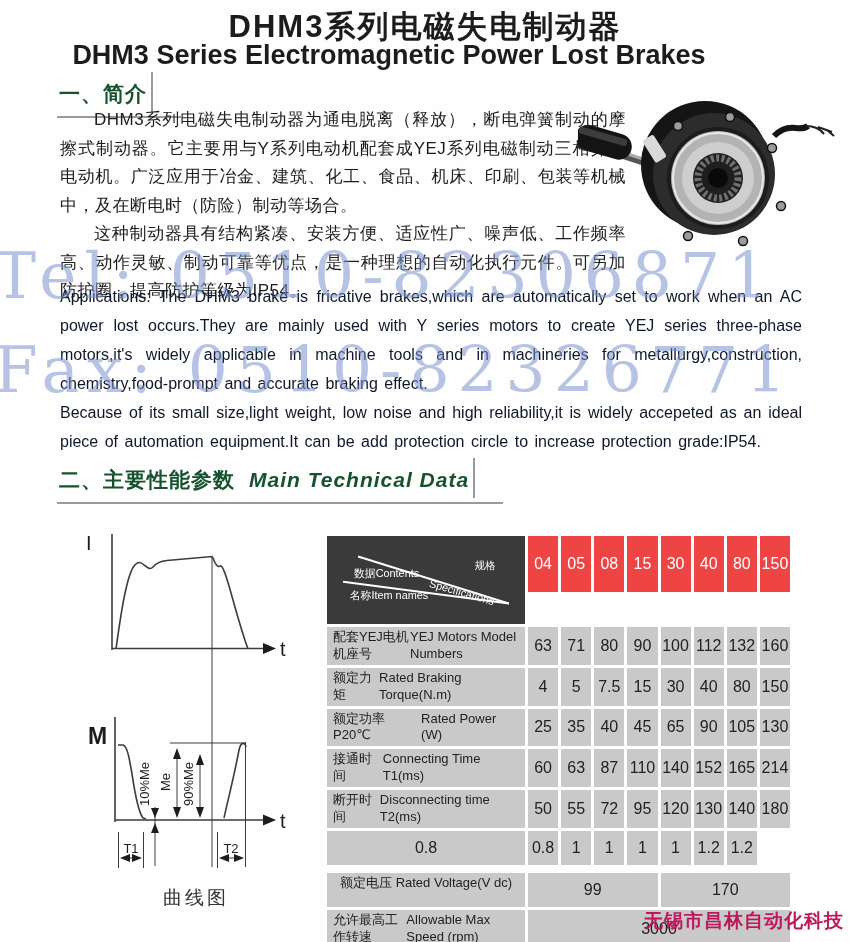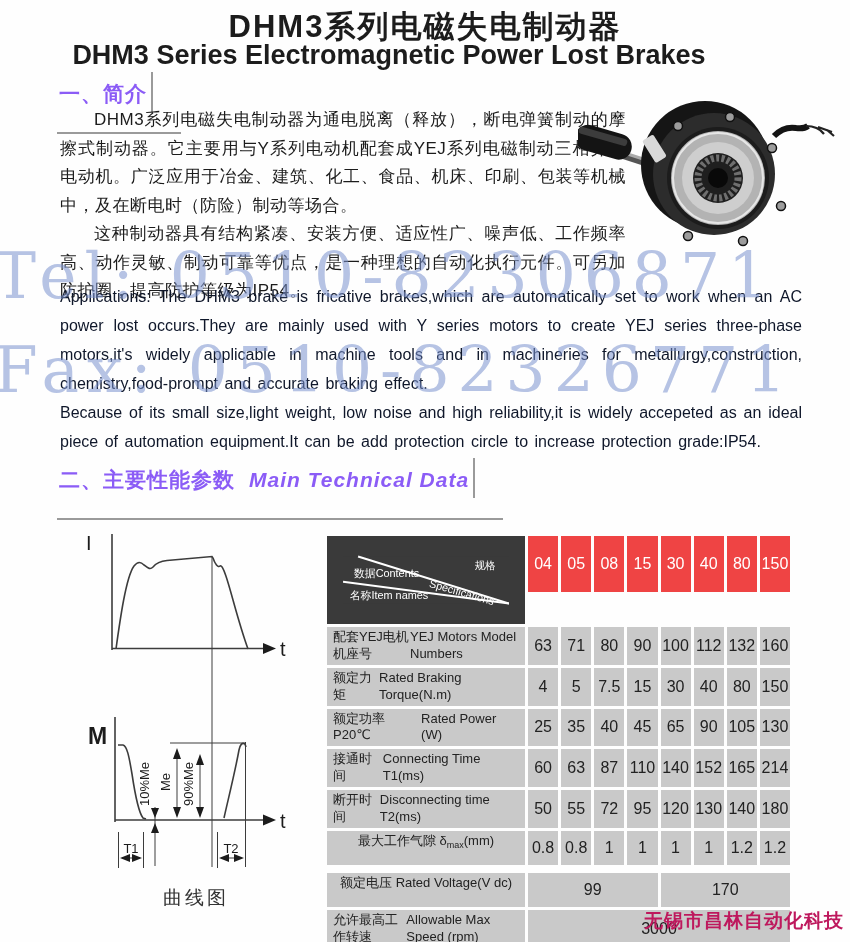--- a/index.html
+++ b/index.html
@@ -22,23 +22,23 @@
   .title-zh{
     position:absolute;top:6px;left:0;width:850px;text-align:center;
     font-size:31px;font-weight:bold;letter-spacing:2px;
   }
   .title-en{
     position:absolute;top:40px;left:0;width:778px;text-align:center;
     font-size:27px;font-weight:bold;letter-spacing:0px;
   }
   
   .sec-head{
-    position:absolute;left:57px;color:#8b5cf6;font-weight:bold;
+    position:absolute;left:57px;color:#14532d;font-weight:bold;
     font-size:21px;letter-spacing:1px;
-    border-bottom:2px solid #9a9a9a;padding:2px 34px 24px 2px;
+    border-bottom:2px solid #9a9a9a;padding:2px 34px 8px 2px;
   }
   .sec-head::after{
     content:"";position:absolute;right:28px;top:-6px;width:2px;height:40px;
     background:#9a9a9a;
   }
   .sec-head .en{margin-left:14px;font-style:italic;}
   #sec1{top:78px;}
   #sec2{top:464px;}
   
   .intro-zh{
@@ -289,23 +289,20 @@
       <div class="tcell val">55</div>
       <div class="tcell val">72</div>
       <div class="tcell val">95</div>
       <div class="tcell val">120</div>
       <div class="tcell val">130</div>
       <div class="tcell val">140</div>
       <div class="tcell val">180</div>
     </div>
 
     <div class="trow">
-      <div class="tcell lab">
-        <span class="l1"><span>最大工作气隙 δ</span><sub class="mx">max</sub><span>(mm)</span></span>
-      </div>
       <div class="tcell val">0.8</div>
       <div class="tcell val">0.8</div>
       <div class="tcell val">1</div>
       <div class="tcell val">1</div>
       <div class="tcell val">1</div>
       <div class="tcell val">1</div>
       <div class="tcell val">1.2</div>
       <div class="tcell val">1.2</div>
     </div>
 

